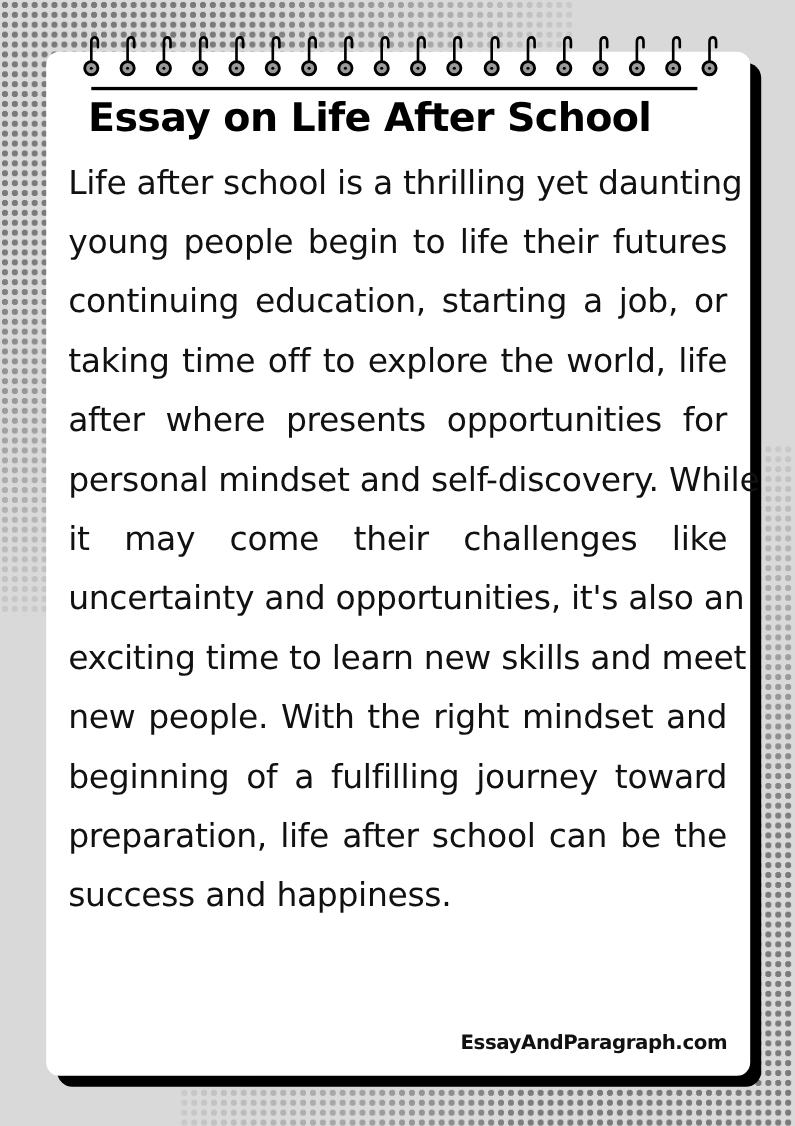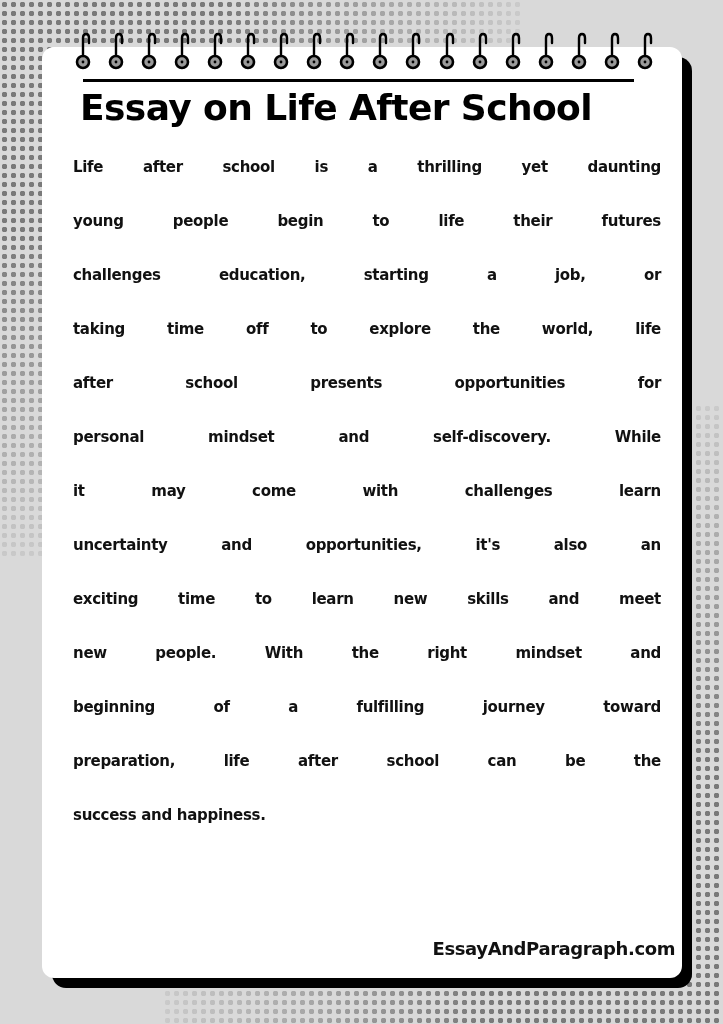--- a/index.html
+++ b/index.html
@@ -81,38 +81,37 @@
       margin: 0;
     }
     .body-text {
       position: absolute;
       left: 62px; top: 140px;
       width: 599px;
       color: #111;
     }
     .line {
       font-family: "DejaVu Sans", sans-serif;
-      font-weight: bold;
-      font-size: 15px;
+      font-weight: normal;
+      font-size: 30px;
       letter-spacing: -0.3px;
       height: 54px;
       line-height: 54px;
       text-align: justify;
       text-align-last: justify;
       white-space: nowrap;
       overflow: visible;
-      margin-left: 11px;
     }
     .line.last {
       text-align: center;
       text-align-last: left;
     }
     .footer-brand {
       position: absolute;
-      right: 48px; top: 938px;
+      right: 62px; top: 938px;
       font-family: "DejaVu Sans", sans-serif;
       font-weight: bold;
       font-size: 18px;
       letter-spacing: -0.4px;
       color: #111;
     }
   </style>
 </head>
 <body>
 
@@ -250,25 +249,25 @@
       </svg>
     </div>
   </div>
 
 <div class="title-rule"></div>
 <h1 class="title">Essay on Life After School</h1>
 
 <div class="body-text" id="essay-body">
     <div class="line">Life after school is a thrilling yet daunting</div>
     <div class="line">young people begin to life their futures</div>
-    <div class="line">challenges education, starting a job, or</div>
+    <div class="line">continuing education, starting a job, or</div>
     <div class="line">taking time off to explore the world, life</div>
-    <div class="line">after school presents opportunities for</div>
+    <div class="line">after where presents opportunities for</div>
     <div class="line">personal mindset and self-discovery. While</div>
-    <div class="line">it may come with challenges learn</div>
+    <div class="line">it may come their challenges like</div>
     <div class="line">uncertainty and opportunities, it's also an</div>
     <div class="line">exciting time to learn new skills and meet</div>
     <div class="line">new people. With the right mindset and</div>
     <div class="line">beginning of a fulfilling journey toward</div>
     <div class="line">preparation, life after school can be the</div>
     <div class="line last">success and happiness.</div>
   </div>
 
 <div class="footer-brand">EssayAndParagraph.com</div>
 

